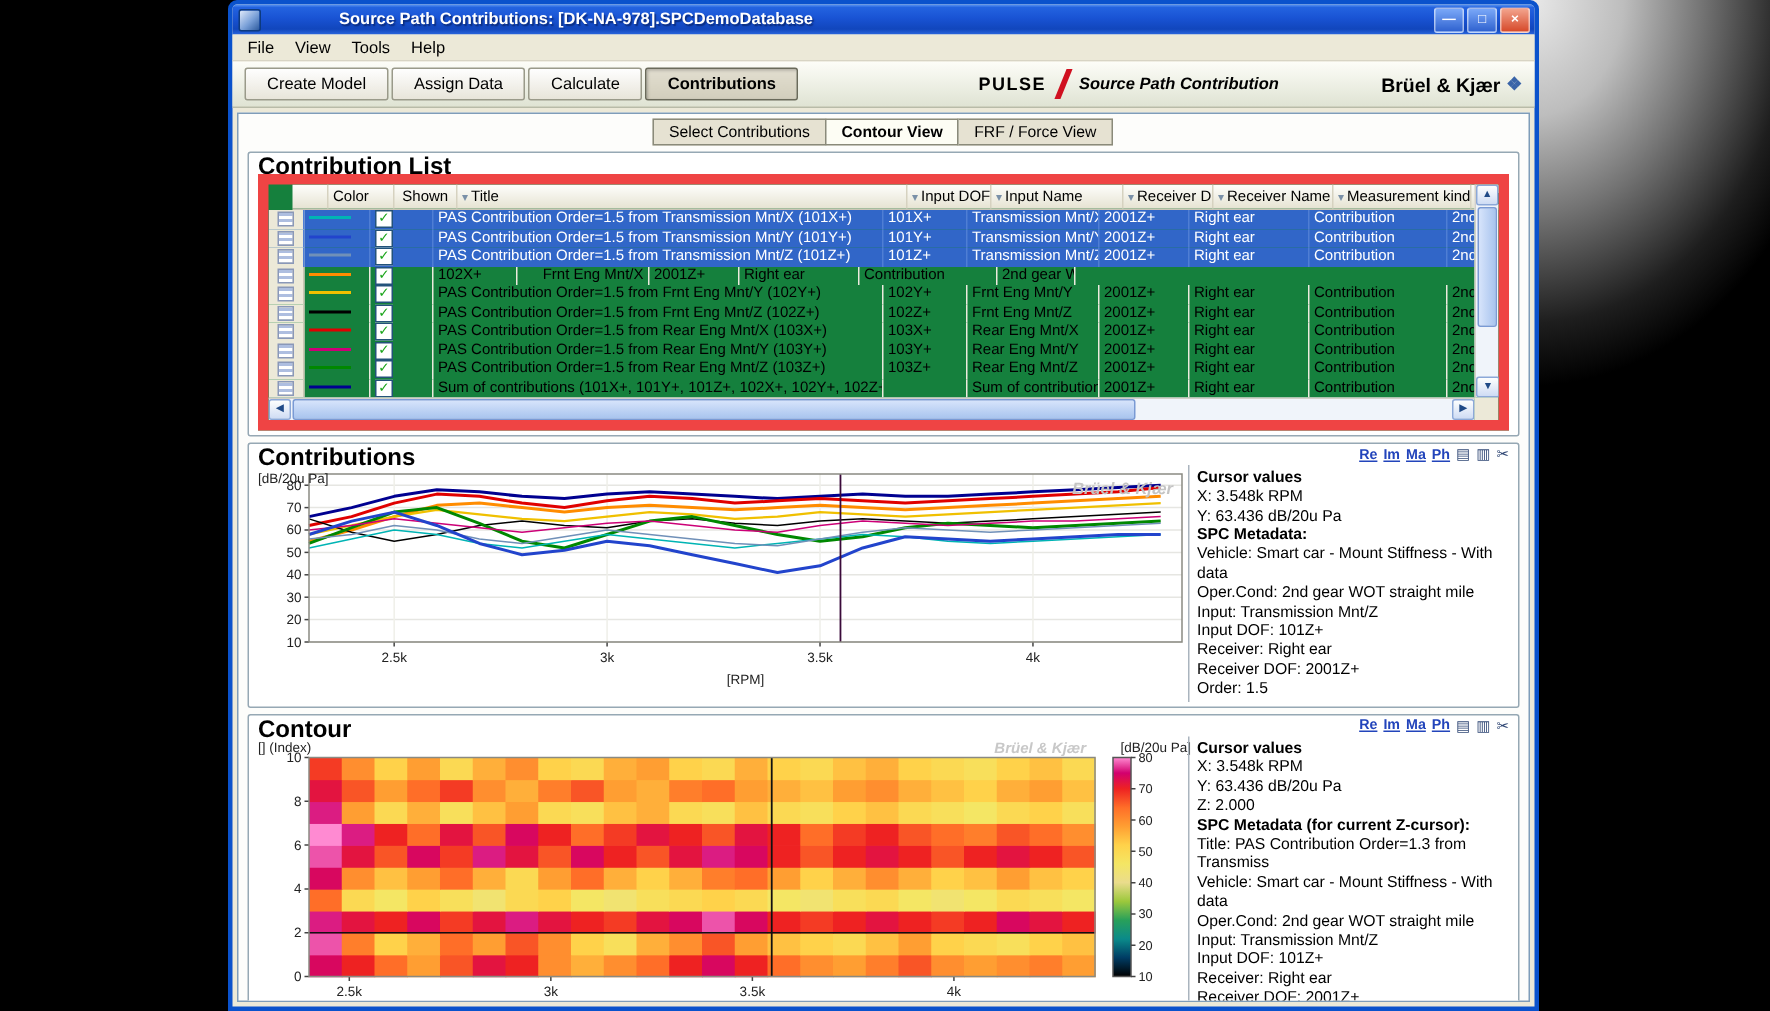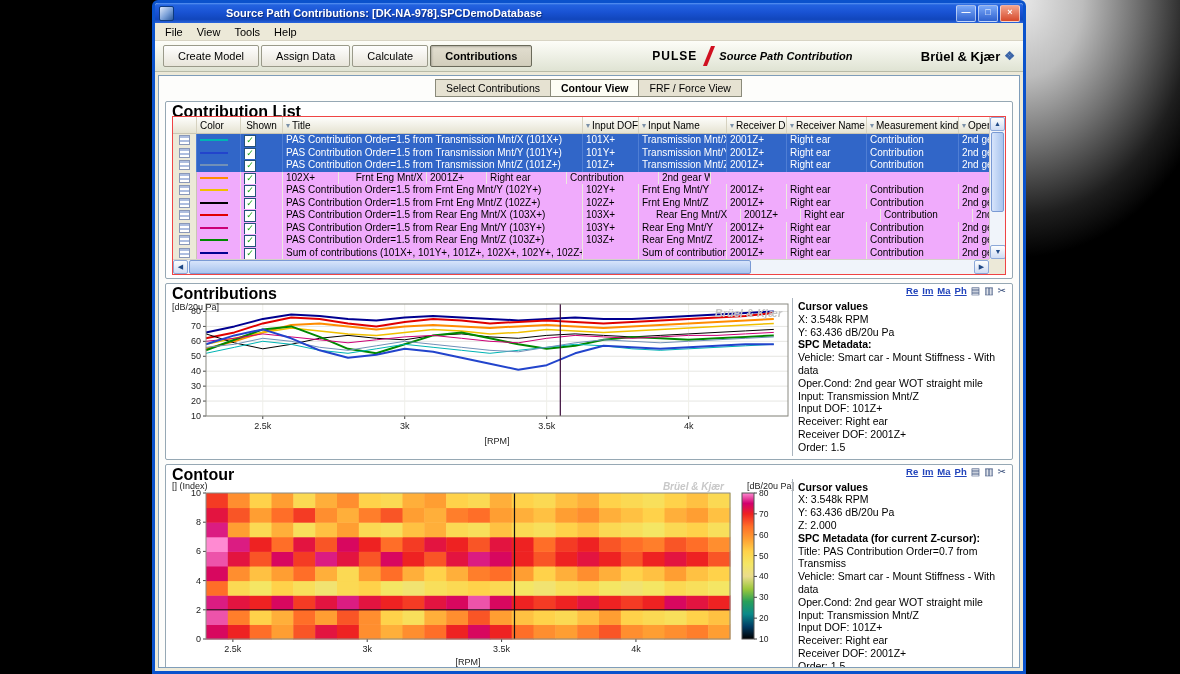--- a/index.html
+++ b/index.html
@@ -40,21 +40,21 @@
   .brand-glyph{color:#3a64a8;font-size:12px;}
   
   .content{flex:1;margin:3px;border:1px solid #7f9db9;background:#fdfdfb;overflow:hidden;display:flex;flex-direction:column;}
   .viewtabs{display:flex;justify-content:center;margin:3px 0 2px;}
   .vtab{padding:2px 10px;font-size:10.5px;border:1px solid #8a8a7a;background:#e6e2d2;margin-left:-1px;}
   .vtab.active{background:#fdfdf4;font-weight:bold;position:relative;z-index:1;}
   .groupbox{margin:2px 6px;border:1px solid #96a8b4;border-radius:2px;background:#fff;position:relative;
     padding:14px 4px 3px 4px;}
   .group-label{position:absolute;top:1px;left:6px;font-weight:bold;font-size:16px;}
   
-  .table-wrap{position:relative;height:157px;margin:0 2px;border:1px solid #ef4444;background:#f0abfc;overflow:hidden;}
+  .table-wrap{position:relative;height:157px;margin:0 2px;border:7px solid #ef4444;background:#15803d;overflow:hidden;padding-left:16px;}
   .grid-header{display:flex;height:17px;background:linear-gradient(#fefefc,#e6e3d2);
     border-bottom:1px solid #cac6b4;box-sizing:border-box;}
   .hcell{font-size:10px;padding:0 3px;border-right:1px solid #d6d2c0;display:flex;align-items:center;gap:2px;
     box-sizing:border-box;flex:0 0 auto;white-space:nowrap;overflow:hidden;}
   .sorticon{color:#7a90a8;font-size:8px;}
   .grid-body{position:absolute;top:17px;left:0;right:16px;bottom:15px;overflow:hidden;}
   .trow{display:flex;height:12.5px;align-items:center;}
   .trow.sel{background:#3166c8;color:#fff;}
   .c{font-size:10px;padding:0 3px;white-space:nowrap;overflow:hidden;border-right:1px solid #eceade;
     height:12.5px;line-height:12.5px;box-sizing:border-box;flex:0 0 auto;}
@@ -264,21 +264,21 @@
               <div class="c " style="width: 52px;">2nd gear WO</div>
             </div>
             <div class="trow">
               <div class="c icon-c" style="width: 24px;">
                 <span class="row-icon"></span>
               </div>
               <div class="c color-c" style="width: 44px;"><span class="swatch" style="border-top-color: rgb(224, 0, 0);"></span></div>
               <div class="c shown-c" style="width: 42px;"><span class="cb">✓</span></div>
               <div class="c " style="width: 300px;">PAS Contribution Order=1.5 from Rear Eng Mnt/X (103X+)</div>
               <div class="c " style="width: 56px;">103X+</div>
-              <div class="c " style="width: 88px; margin-left: 14px;">Rear Eng Mnt/X</div>
+              <div class="c " style="width: 88px;">Rear Eng Mnt/X</div>
               <div class="c " style="width: 60px;">2001Z+</div>
               <div class="c " style="width: 80px;">Right ear</div>
               <div class="c " style="width: 92px;">Contribution</div>
               <div class="c " style="width: 52px;">2nd gear WO</div>
             </div>
             <div class="trow">
               <div class="c icon-c" style="width: 24px;">
                 <span class="row-icon"></span>
               </div>
               <div class="c color-c" style="width: 44px;"><span class="swatch" style="border-top-color: rgb(204, 0, 119);"></span></div>
@@ -735,21 +735,21 @@
               <text x="554" y="11" font-size="10" font-family="Liberation Sans, sans-serif" fill="#c8c8c8" text-anchor="end" font-weight="bold" font-style="italic">Brüel &amp; Kjær</text>
               <text x="298" y="186" font-size="9" font-family="Liberation Sans, sans-serif" fill="#222" text-anchor="middle">[RPM]</text>
             </svg>
         </div>
         <div class="info-panel" id="info2">
             <div class="info-line bold">Cursor values</div>
             <div class="info-line">X: 3.548k RPM</div>
             <div class="info-line">Y: 63.436 dB/20u Pa</div>
             <div class="info-line">Z: 2.000</div>
             <div class="info-line bold">SPC Metadata (for current Z-cursor):</div>
-            <div class="info-line">Title: PAS Contribution Order=0.7 from Transmiss</div>
+            <div class="info-line">Title: PAS Contribution Order=1.3 from Transmiss</div>
             <div class="info-line">Vehicle: Smart car - Mount Stiffness - With data</div>
             <div class="info-line">Oper.Cond: 2nd gear WOT straight mile</div>
             <div class="info-line">Input: Transmission Mnt/Z</div>
             <div class="info-line">Input DOF: 101Z+</div>
             <div class="info-line">Receiver: Right ear</div>
             <div class="info-line">Receiver DOF: 2001Z+</div>
             <div class="info-line">Order: 1.5</div>
           </div>
       </div>
     </div>

